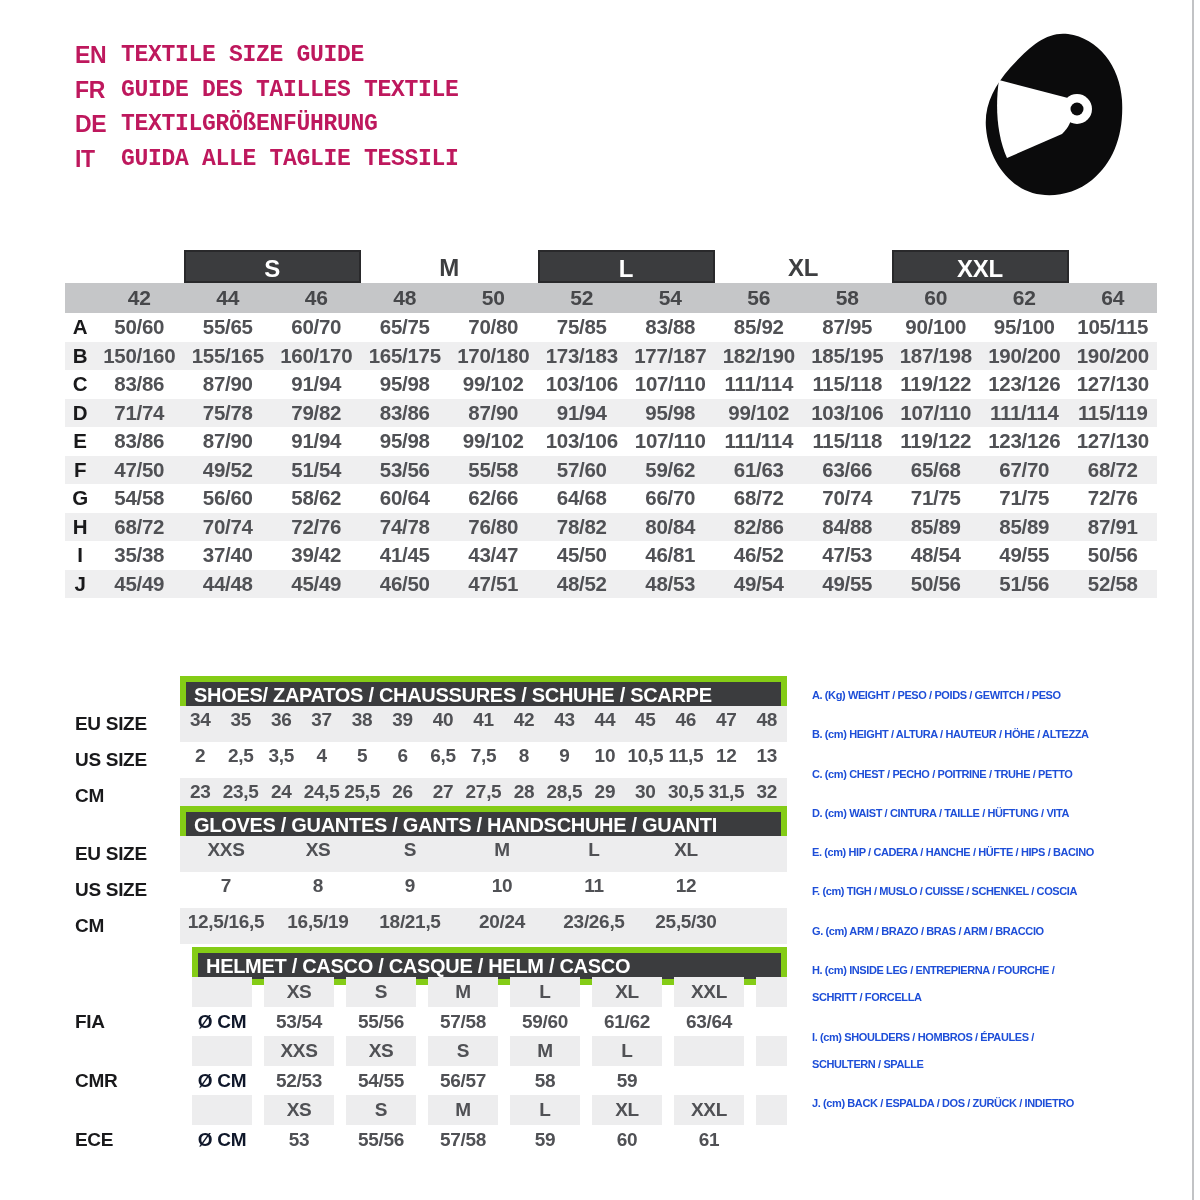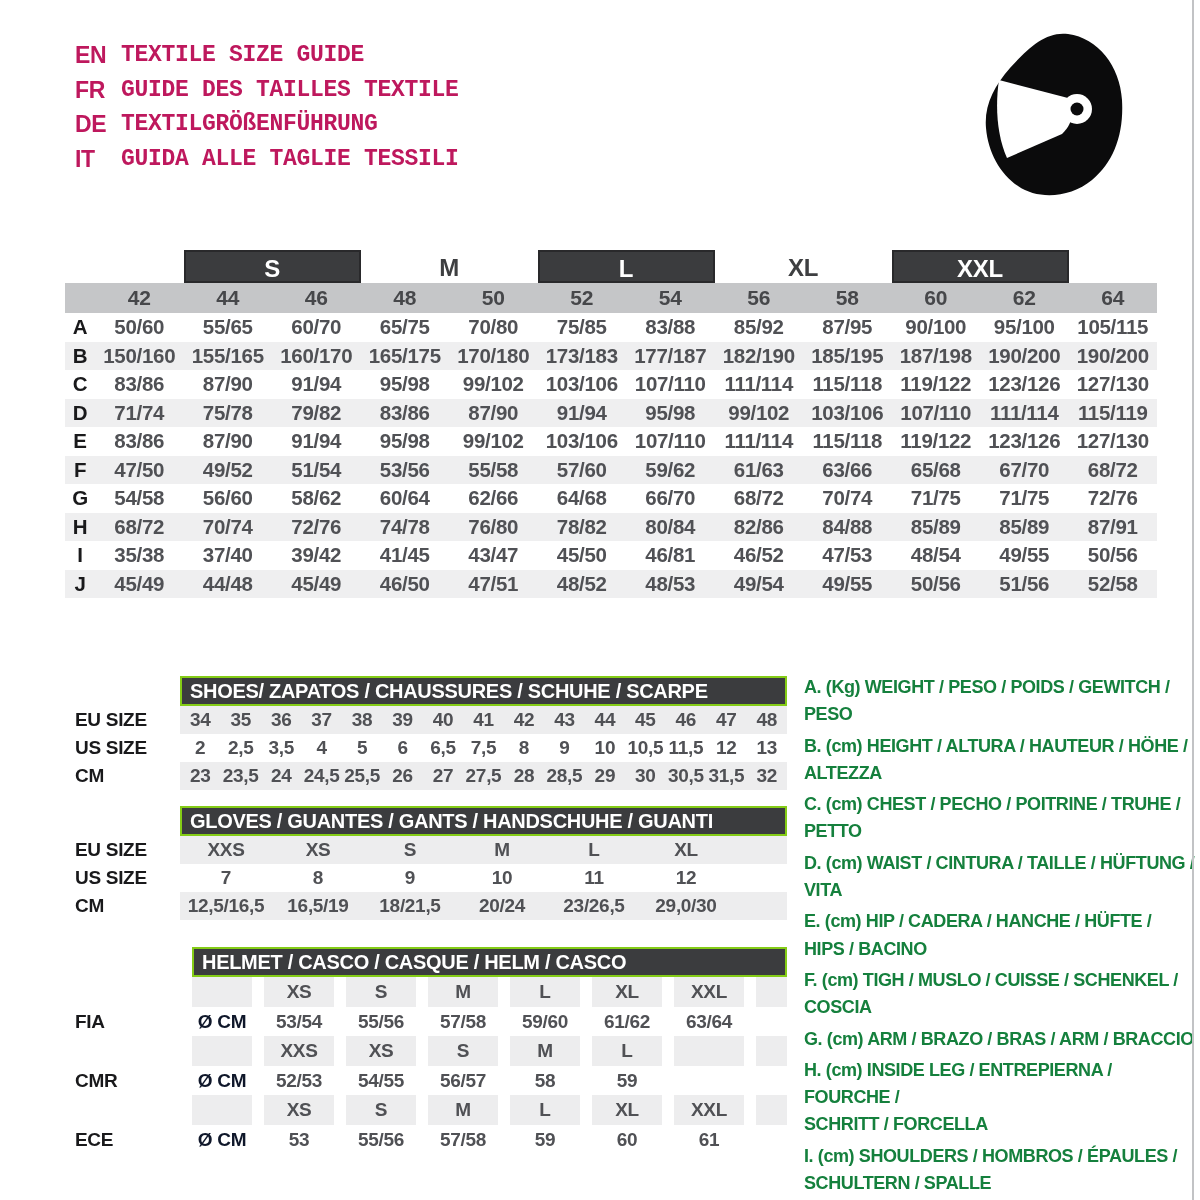--- a/index.html
+++ b/index.html
@@ -32,34 +32,34 @@
 
   
   .section{position:absolute;left:75px;width:712px;}
   .shoes-section{top:676px;}
   .gloves-section{top:806px;}
   .helmet-section{top:947px;}
   .title-row{display:grid;height:30px;}
   .shoe-grid{grid-template-columns:105px repeat(15,1fr);}
   .glove-grid{grid-template-columns:105px repeat(6,92px) 1fr;}
   .helm-grid{grid-template-columns:105px 60px repeat(6,70px) 1fr;gap:12px;}
-  .title-bar{grid-column:2 / -1;background:var(--dark);border:2px solid #84cc16;
+  .title-bar{grid-column:2 / -1;background:var(--dark);border:6px solid #84cc16;
              box-sizing:border-box;color:#fff;font-size:20px;line-height:26px;
              padding-left:8px;white-space:nowrap;}
-  .sec-row{display:grid;height:28px;line-height:28.3px;align-items:center;}
+  .sec-row{display:grid;height:36px;line-height:28.3px;align-items:center;}
   .helm-row{height:29.5px;line-height:29.5px;}
   .sec-label{text-align:left;color:#19191b;font-size:19px;white-space:nowrap;}
   .sec-cell{text-align:center;color:#505155;font-size:19px;white-space:nowrap;height:100%;}
   .sec-cell.g, .filler.g{background:var(--stripe2);}
   .unit-cell{text-align:center;color:#0f172a;font-size:19px;height:100%;}
   .filler{height:100%;}
 
   
   .legend{position:absolute;left:800px;top:670px;width:400px;}
-  .legend-item{margin:4px;font-size:18px;line-height:27.3px;color:#15803d;
+  .legend-item{margin:12px;font-size:11px;line-height:27.3px;color:#1d4ed8;
                white-space:pre-line;letter-spacing:-0.4px;}
 
   
   .edge-line{position:absolute;left:1192px;top:0;width:2px;height:1200px;background:#c2c3c5;}
 </style>
 </head>
 <body>
 
 <div class="page">
 
@@ -351,21 +351,21 @@
         <div class="sec-cell">12</div>
         <div class="filler"></div>
       </div>
       <div class="sec-row glove-grid">
         <div class="sec-label">CM</div>
         <div class="sec-cell g">12,5/16,5</div>
         <div class="sec-cell g">16,5/19</div>
         <div class="sec-cell g">18/21,5</div>
         <div class="sec-cell g">20/24</div>
         <div class="sec-cell g">23/26,5</div>
-        <div class="sec-cell g">29,0/30</div>
+        <div class="sec-cell g">25,5/30</div>
         <div class="filler g"></div>
       </div>
     </div>
   <div class="section helmet-section">
       <div class="title-row helm-grid">
         <div></div>
         <div class="title-bar">HELMET / CASCO / CASQUE / HELM / CASCO</div>
       </div>
       <div class="sec-row helm-row helm-grid">
         <div></div>

